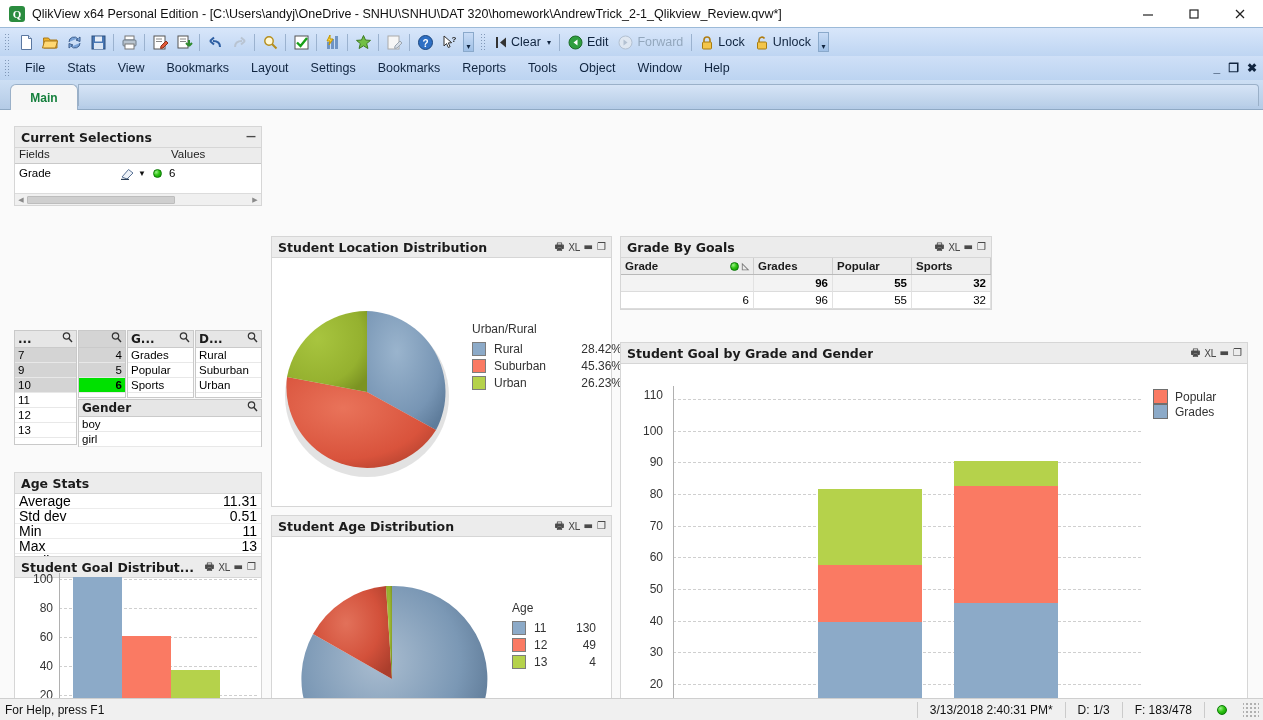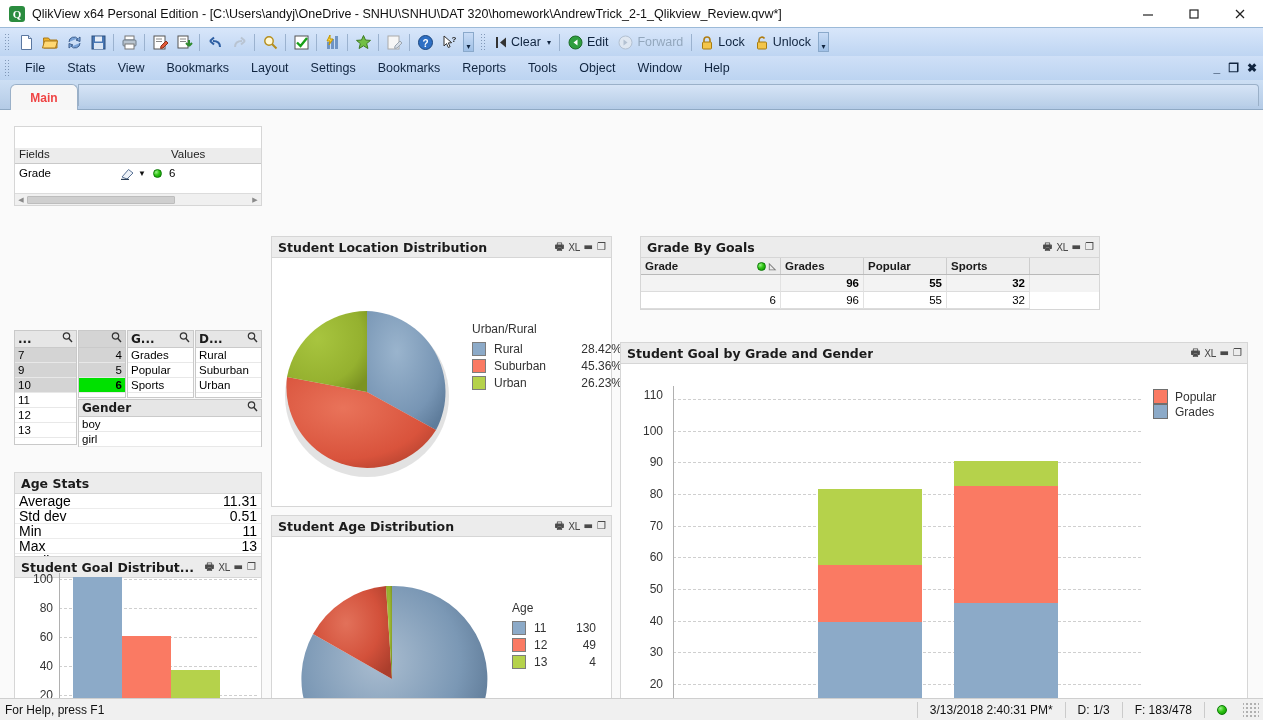--- a/index.html
+++ b/index.html
@@ -72,21 +72,21 @@
   
   .tabstrip {
     position:absolute; left:0; top:80px; width:1263px; height:30px;
     background:linear-gradient(to bottom,#cddff4,#b4cbe6);
     border-bottom:1px solid #8fa9c4;
   }
   .tab {
     position:absolute; left:10px; top:4px; width:68px; height:26px;
     background:#f7f7f7; border:1px solid #9ab0c8; border-bottom:none;
     border-radius:6px 6px 0 0;
-    font-size:12px; font-weight:bold; color:#ef4444;
+    font-size:12px; font-weight:bold; color:#15803d;
     display:flex; align-items:center; justify-content:center;
   }
   .tabstrip-fill {
     position:absolute; left:78px; top:4px; right:4px; height:22px;
     background:linear-gradient(to bottom,#d6e4f6,#b9cfe8);
     border:1px solid #9ab0c8; border-bottom:none; border-radius:0 4px 0 0;
   }
 
   
   .sheet {
@@ -170,21 +170,21 @@
 
   .pie-body { position:relative; }
   .pie-legend { position:absolute; font-size:12px; color:#333;margin-top:11px; }
   .pl-title { margin-bottom:4px; font-size:12px; color:#333; }
   .pl-row { display:flex; align-items:center; height:17px; }
   .pl-swatch { width:14px; height:14px; border:1px solid #7d7d7d; margin-right:8px; }
   .pl-name { width:70px; }
   .pl-val { text-align:right; width:58px; }
 
   
-  #grade-goals { left:640px; top:126px; width:460px; height:74px; }
+  #grade-goals { left:620px; top:126px; width:372px; height:74px; }
   .tb-head { display:flex; height:17px; background:#ececec; border-bottom:1px solid #b9b9b9;
     font-size:11.5px; font-weight:bold; color:#1b1b1b; }
   .tb-head .cell { padding:0 4px; line-height:17px; border-right:1px solid #cdcdcd; display:flex; align-items:center; }
   .tb-row { display:flex; height:17px; font-size:11.5px; }
   .tb-row .cell { padding:0 4px; line-height:17px; border-right:1px solid #e2e2e2; border-bottom:1px solid #dcdcdc; }
   .tb-row.total { background:#f3f3f3; font-weight:bold; }
   .c-grade { width:140px; }
   .c-num { width:83px; text-align:right; justify-content:flex-end; }
   .num-right { text-align:right; }
 
@@ -419,20 +419,26 @@
   </div>
 
   <div class="tabstrip">
     <div class="tabstrip-fill"></div>
     <div class="tab">Main</div>
   </div>
 
   <div class="sheet">
 
     <div class="obj" id="current-selections">
+      <div class="obj-caption">
+        <span class="cap-title">Current Selections</span>
+        <span class="cap-icons">
+          <span class="cap-ico">—</span>
+        </span>
+      </div>
       <div class="obj-body">
         <div class="cs-head">
           <div class="c1">Fields</div>
           <div class="c2">Values</div>
         </div>
         <div class="cs-row">
           <div class="cs-field">Grade</div>
           <div class="cs-eraser">
             <svg width="15" height="13" viewBox="0 0 15 13">
                 <path d="M2 10l6.5-7.5 4.5 3.5L7 12z" fill="#eef2f8" stroke="#5a7396"></path>

